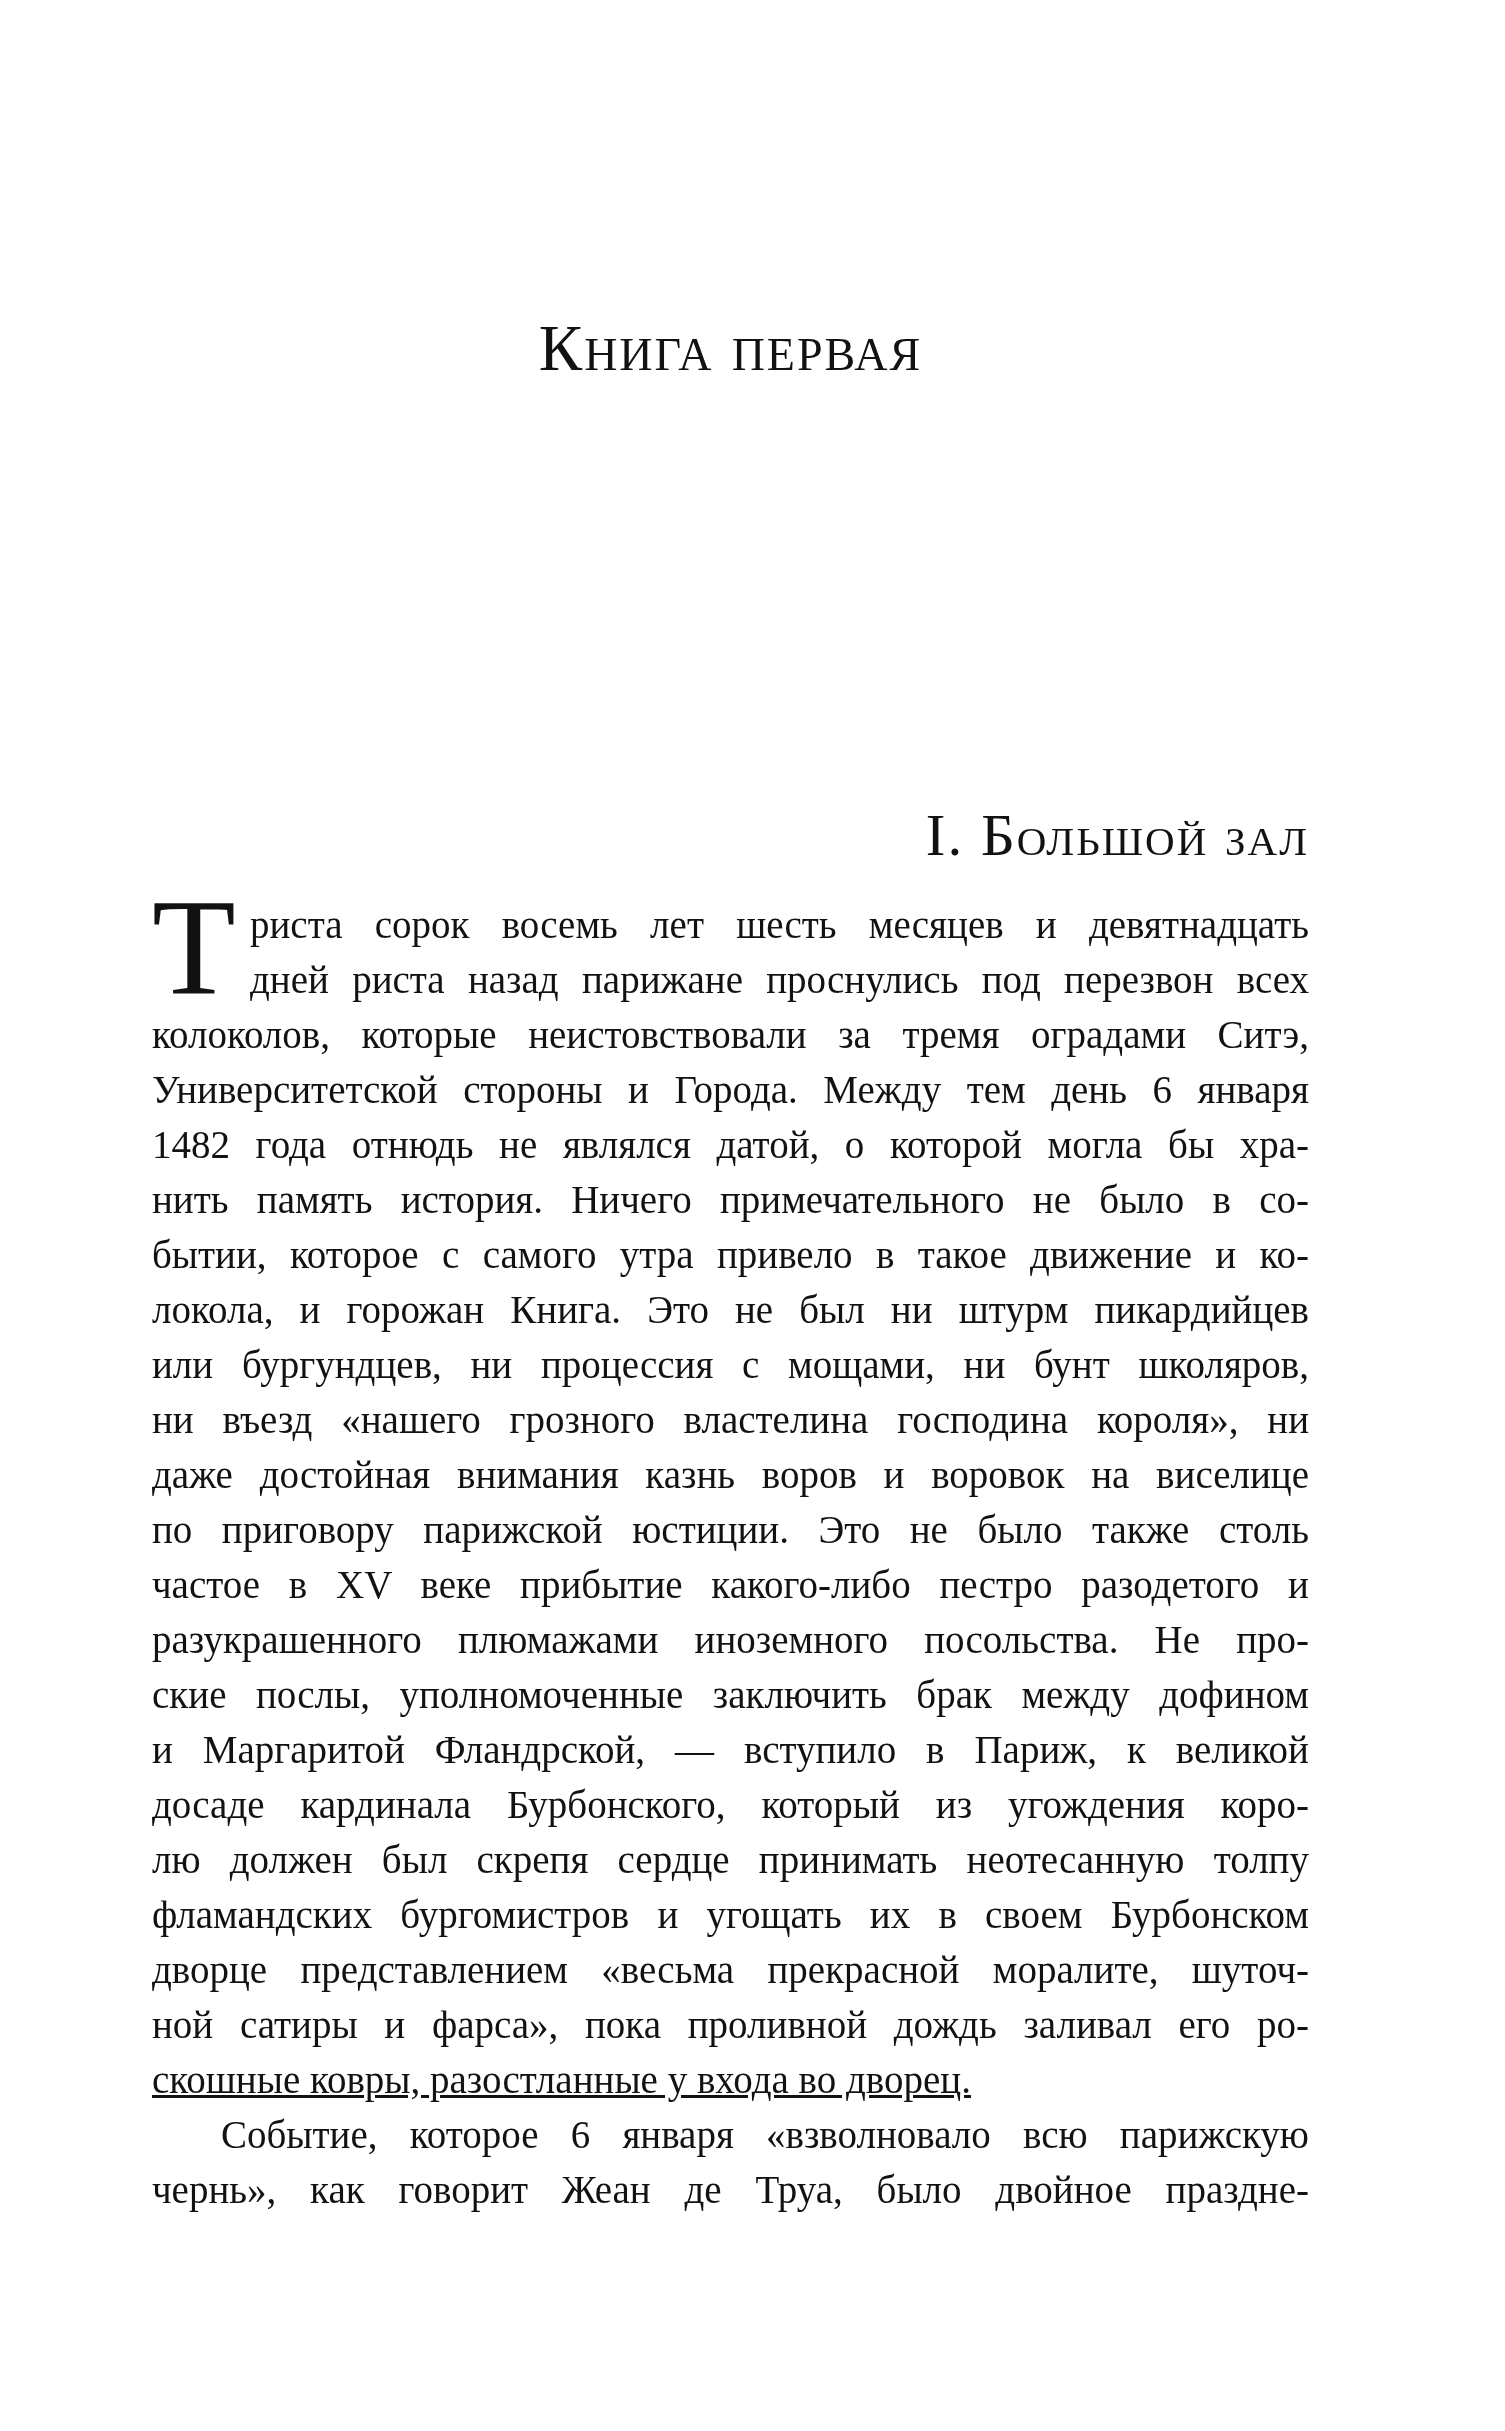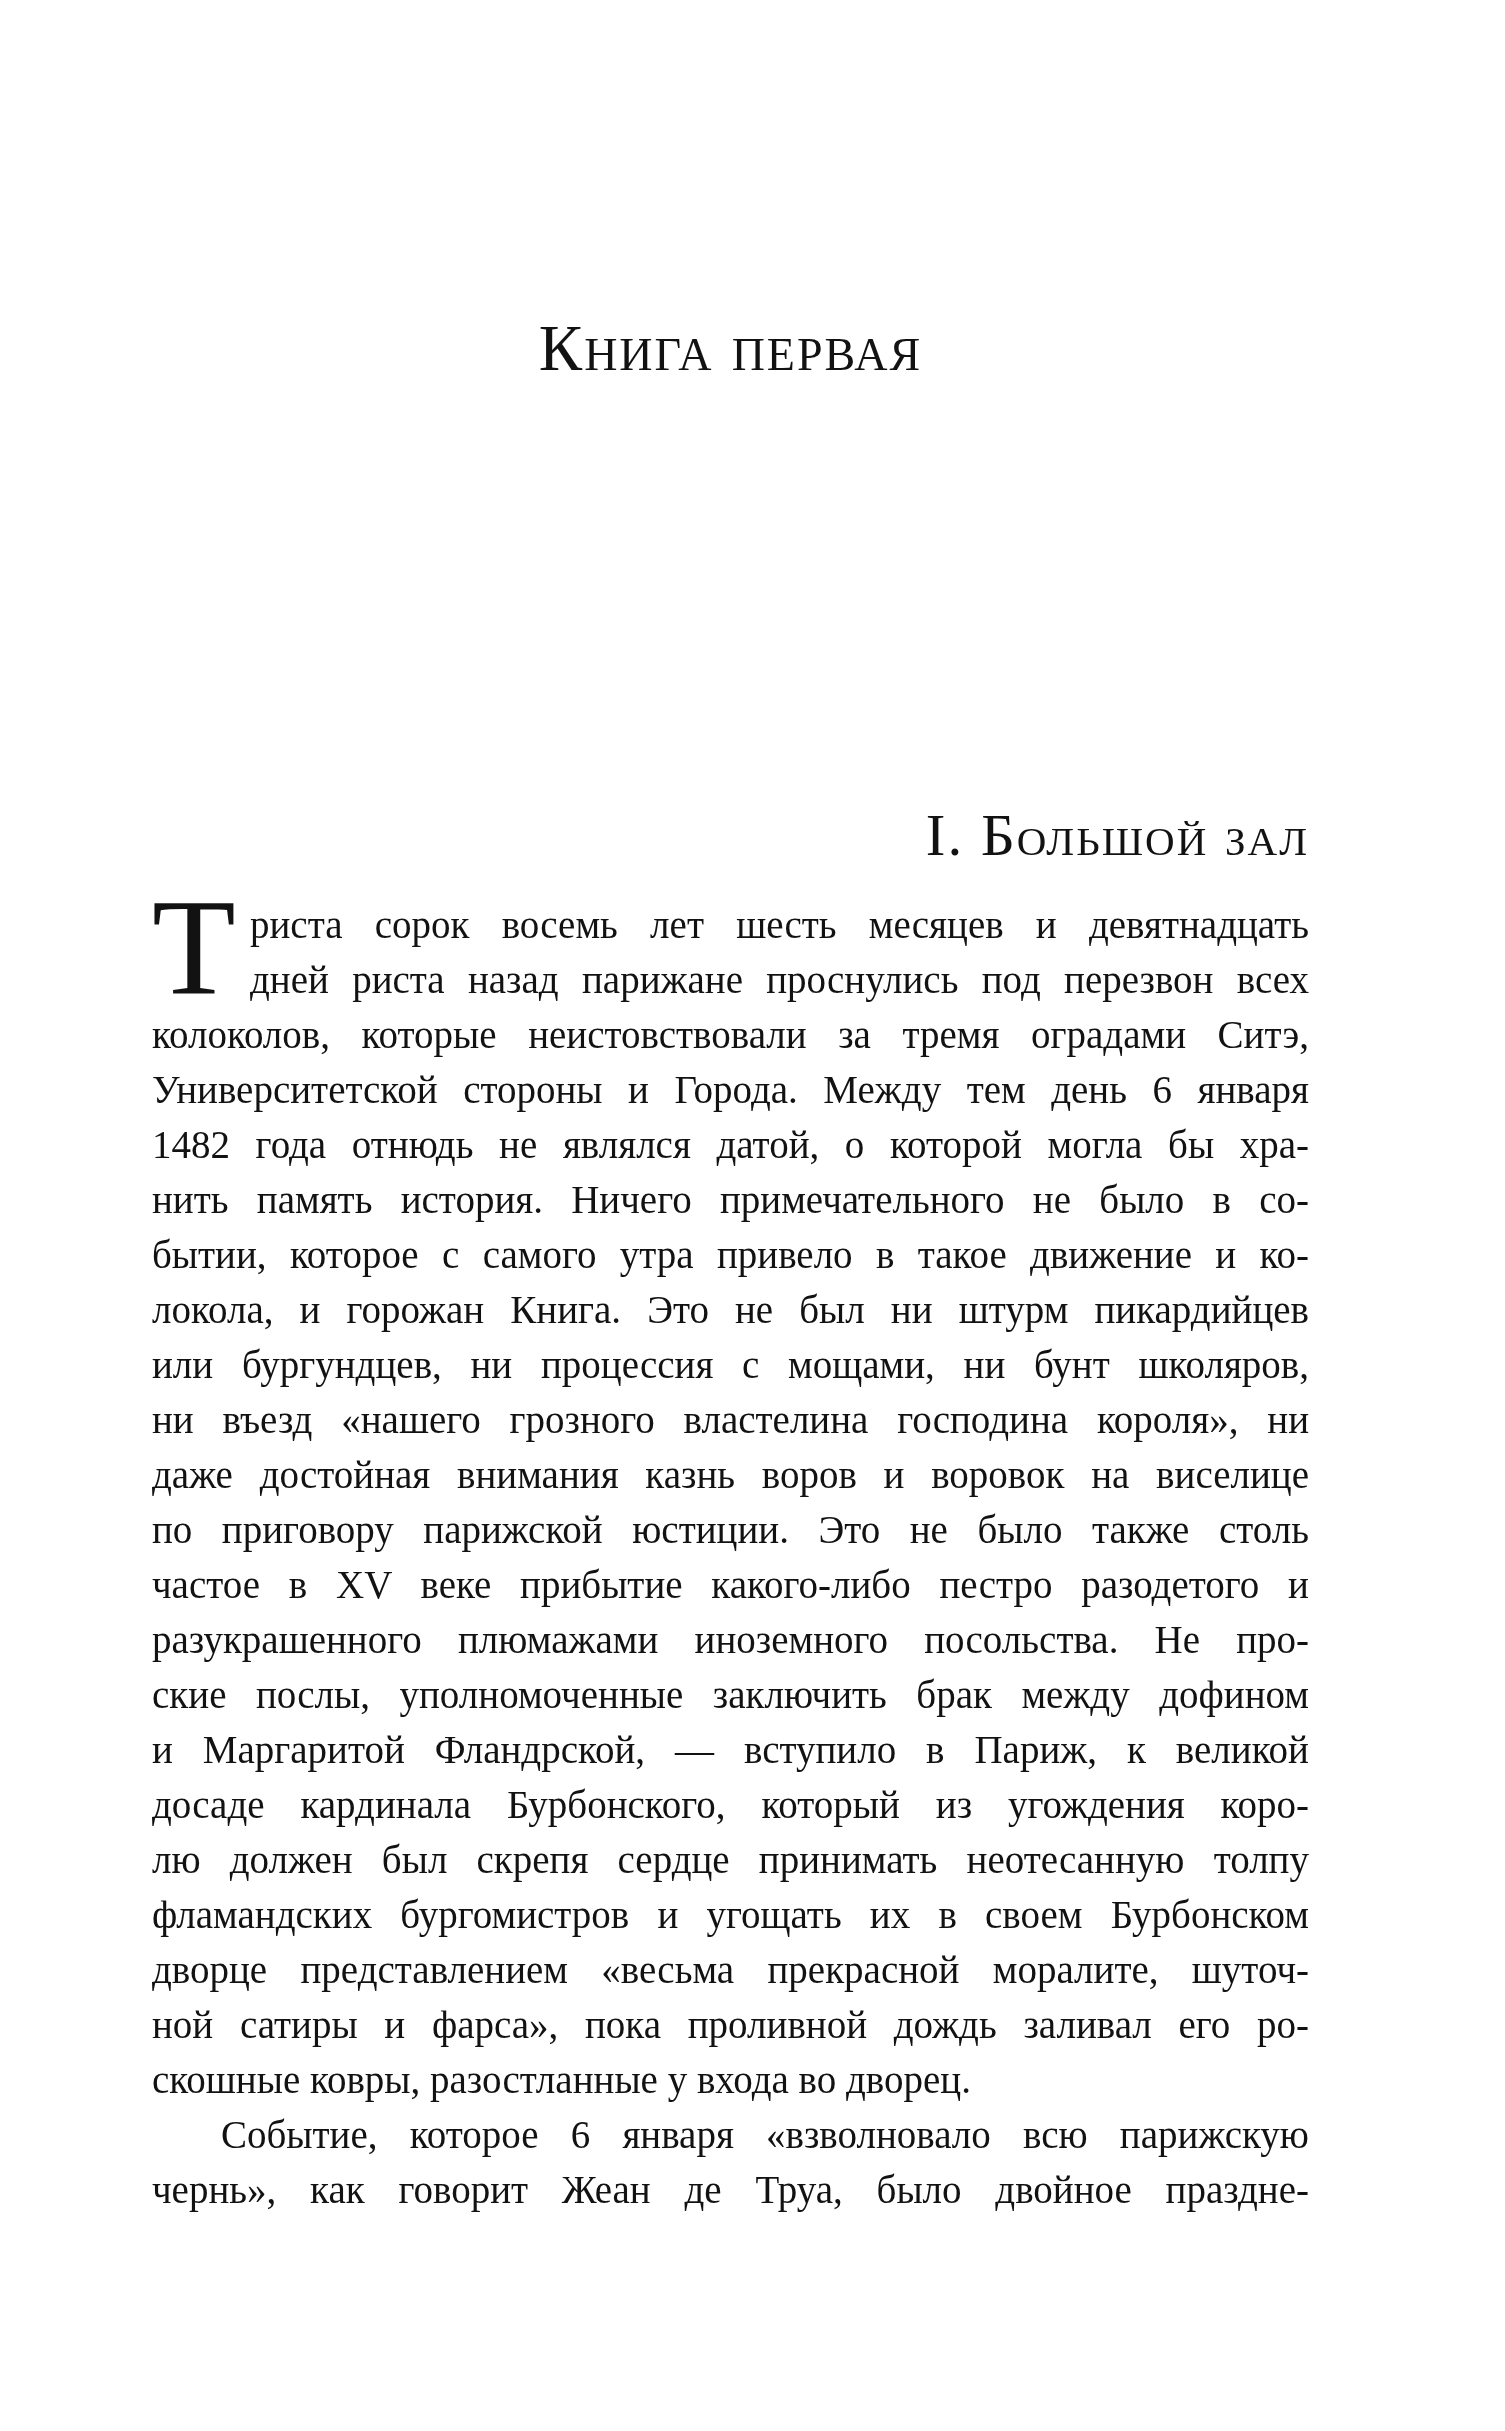--- a/index.html
+++ b/index.html
@@ -60,21 +60,21 @@
   }
   .line {
     height: 55px;
     line-height: 55px;
     text-align: justify;
     text-align-last: justify;
     white-space: nowrap;
     overflow: visible;
   }
   .dc  { margin-left: 98px; }   
-  .pe  { text-align-last: left; }
+  .pe  { text-align-last: left; text-decoration: underline; }
   .in  { text-indent: 69px; }    
 </style>
 </head>
 <body>
 
 <div class="page">
 
   <div class="book-title">Книга первая</div>
 
   <div class="chapter-title">I. Большой зал</div>

